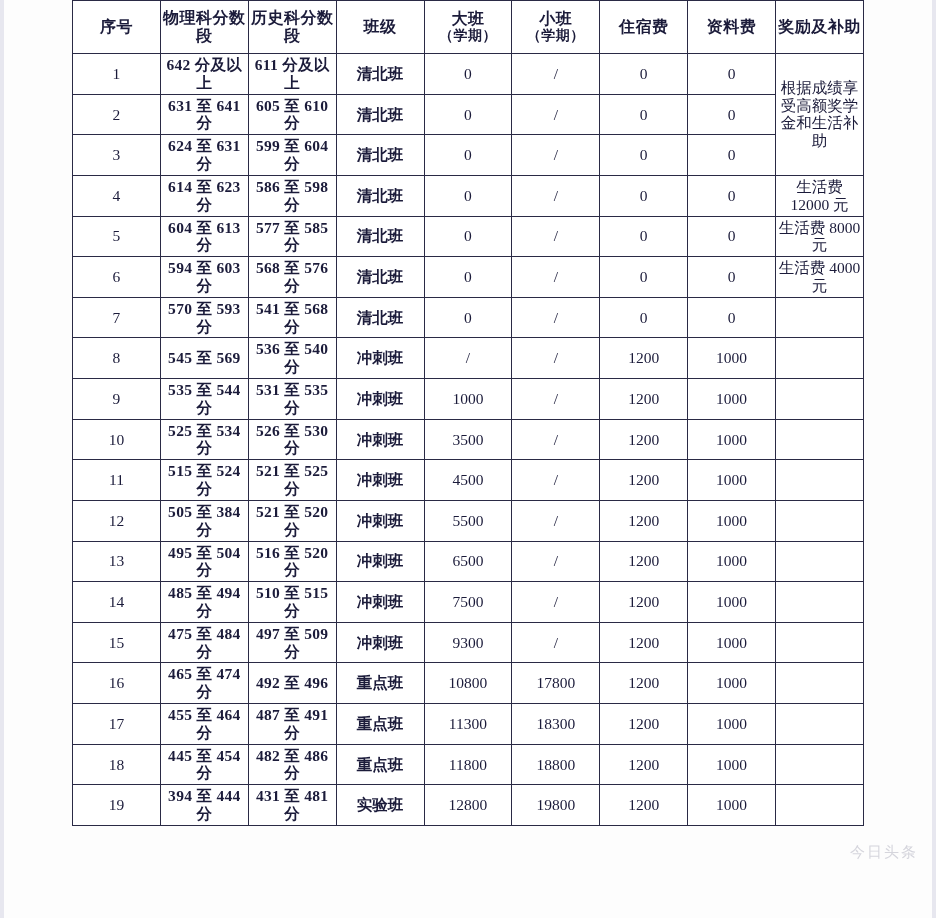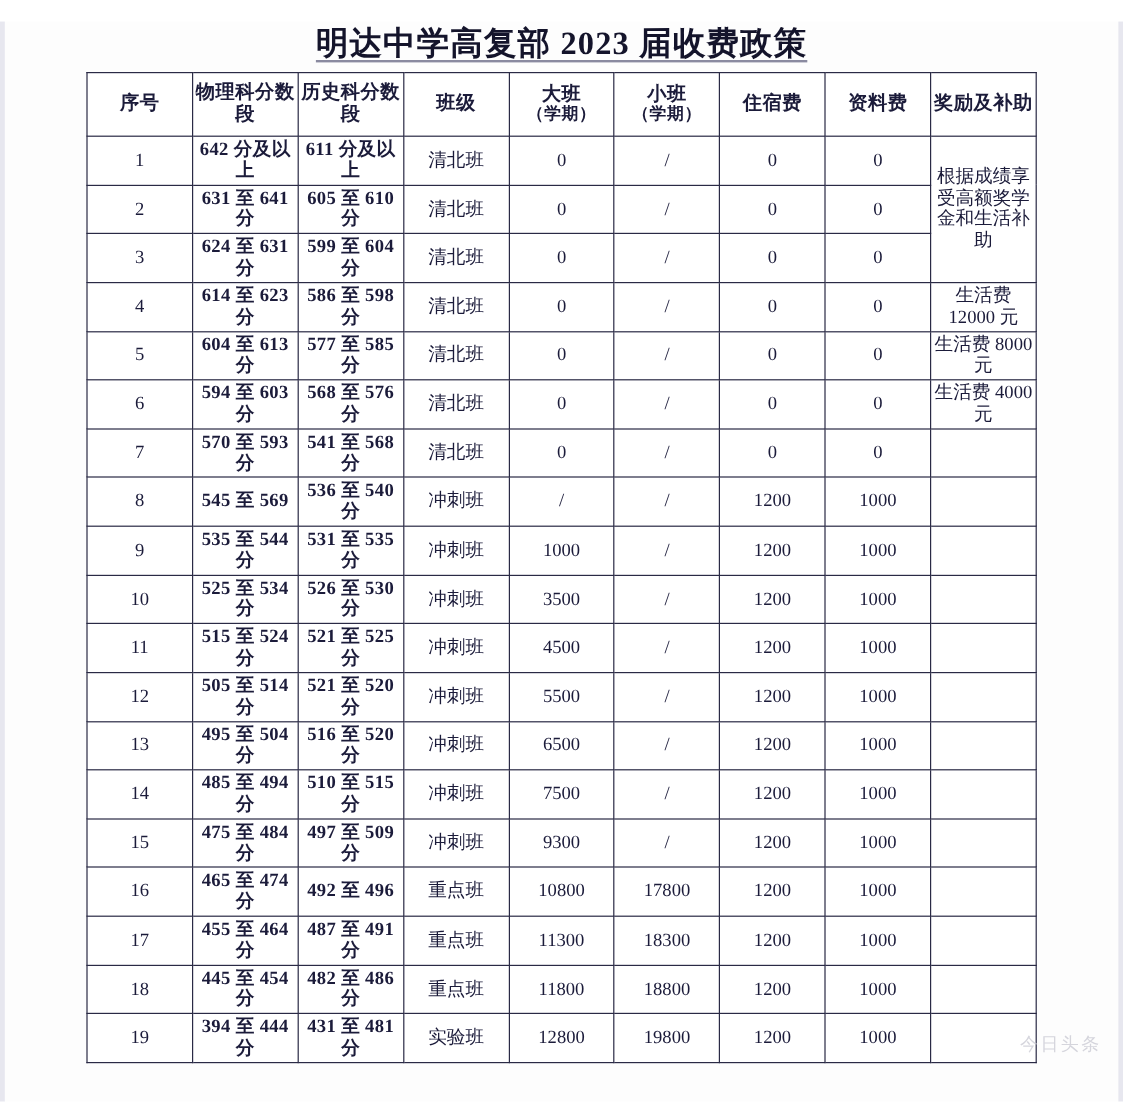--- a/index.html
+++ b/index.html
@@ -83,21 +83,21 @@
   }
   td.score {
     width: 148px;
     text-align: left;
     padding-left: 8px;
     font-weight: bold;
     letter-spacing: 0.3px;
   }
   td.klass {
     width: 84px;
-    font-weight: normal;
+    font-weight: bold;
     border-bottom: 1px dotted #2b7a3d;
   }
   td.num {
     width: 82px;
   }
   td.note {
     width: 148px;
     font-weight: normal;
     text-align: left;
     padding-left: 6px;
@@ -141,21 +141,20 @@
   .edge-left { left: 0; }
   .edge-right { right: 0; }
 </style>
 </head>
 <body>
 
 <div class="page">
   <div class="edge-left"></div>
   <div class="edge-right"></div>
 
-  <div class="doc-title">明达中学高复部 2023 届收费政策</div>
 
 
   <table class="fee">
     <thead>
       <tr>
         <th class="idx"><span>序号</span></th>
         <th><span>物理科分数段</span></th>
         <th><span>历史科分数段</span></th>
         <th><span>班级</span></th>
         <th>
@@ -286,21 +285,21 @@
         <td class="score">521 至 525 分</td>
         <td class="klass">冲刺班</td>
         <td class="num">4500</td>
         <td class="num">/</td>
         <td class="num">1200</td>
         <td class="num">1000</td>
         <td class="note"></td>
       </tr>
       <tr>
         <td class="idx">12</td>
-        <td class="score">505 至 514 分</td>
+        <td class="score">505 至 384 分</td>
         <td class="score">521 至 520 分</td>
         <td class="klass">冲刺班</td>
         <td class="num">5500</td>
         <td class="num">/</td>
         <td class="num">1200</td>
         <td class="num">1000</td>
         <td class="note"></td>
       </tr>
       <tr>
         <td class="idx">13</td>

